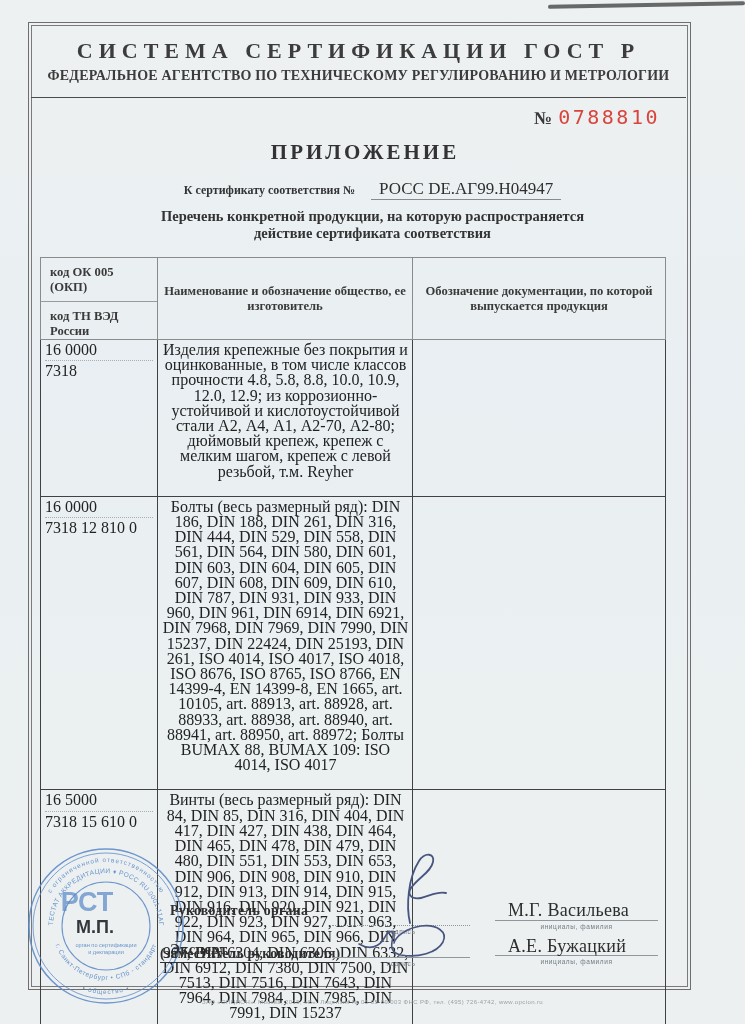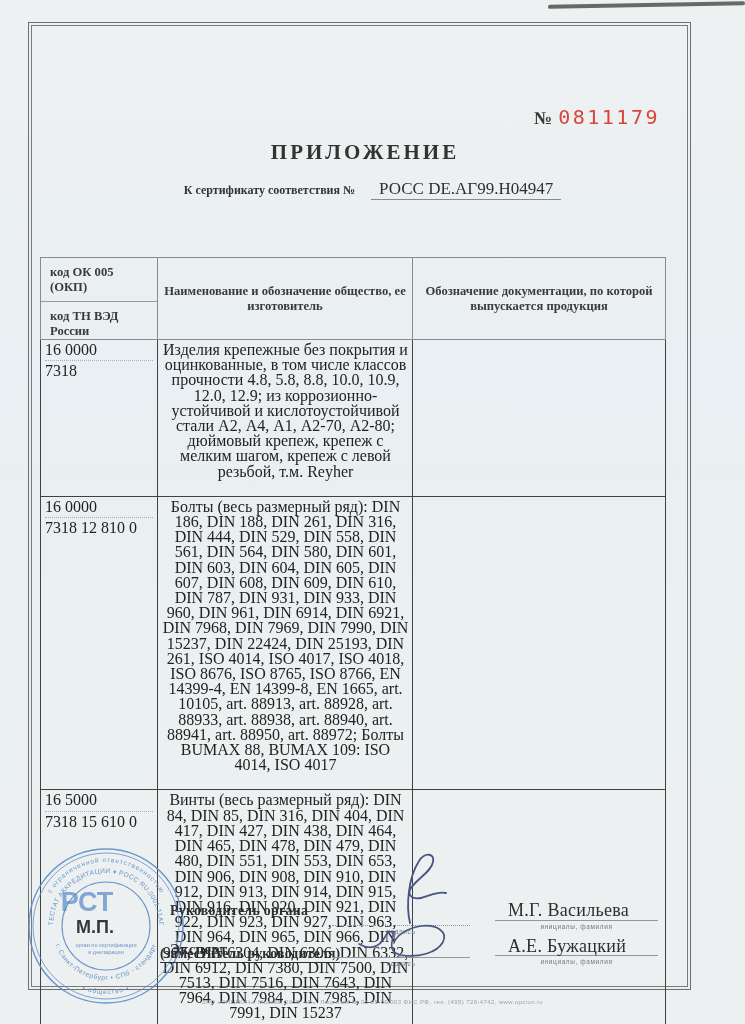--- a/index.html
+++ b/index.html
@@ -68,31 +68,39 @@
 <body>
 
 <div class="page">
 
   <div class="abs streak"></div>
 
   <div class="abs frame">
     <div class="frame-inner"></div>
   </div>
 
+  <div class="abs header-box">
+    <div class="sys-title">СИСТЕМА СЕРТИФИКАЦИИ ГОСТ Р</div>
+    <div class="agency">ФЕДЕРАЛЬНОЕ АГЕНТСТВО ПО ТЕХНИЧЕСКОМУ РЕГУЛИРОВАНИЮ И МЕТРОЛОГИИ</div>
+  </div>
 
   <div class="abs doc-number">
-    <span class="num-prefix">№</span><span class="num-value">0811179</span>
+    <span class="num-prefix">№</span><span class="num-value">0788810</span>
   </div>
 
   <div class="abs doc-title">ПРИЛОЖЕНИЕ</div>
 
   <div class="abs cert-line">
     <span class="cert-label">К сертификату соответствия №</span><span class="cert-value">РОСС DE.АГ99.Н04947</span>
   </div>
 
+  <div class="abs desc">
+    <div>Перечень конкретной продукции,  на которую распространяется</div>
+    <div>действие сертификата соответствия</div>
+  </div>
 
   <table class="abs doc-table">
     <colgroup>
         <col style="width:117px">
         <col style="width:255px">
         <col style="width:253px">
       </colgroup>
     <thead>
       <tr style="height:65px">
         <th class="th1">

